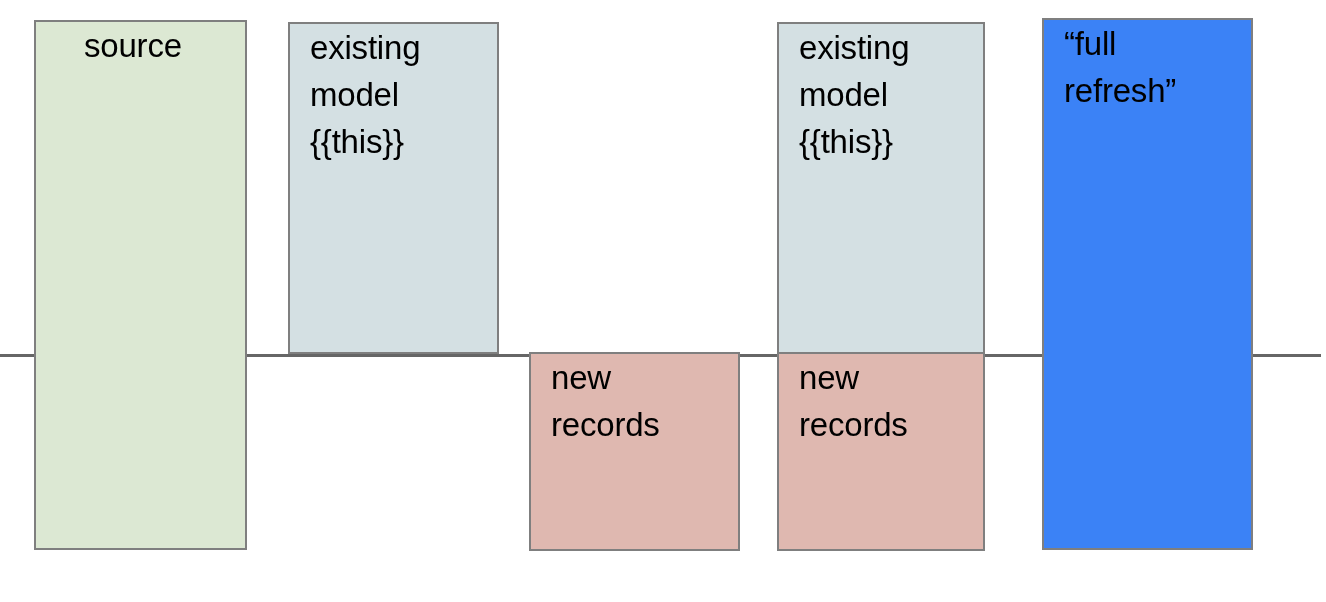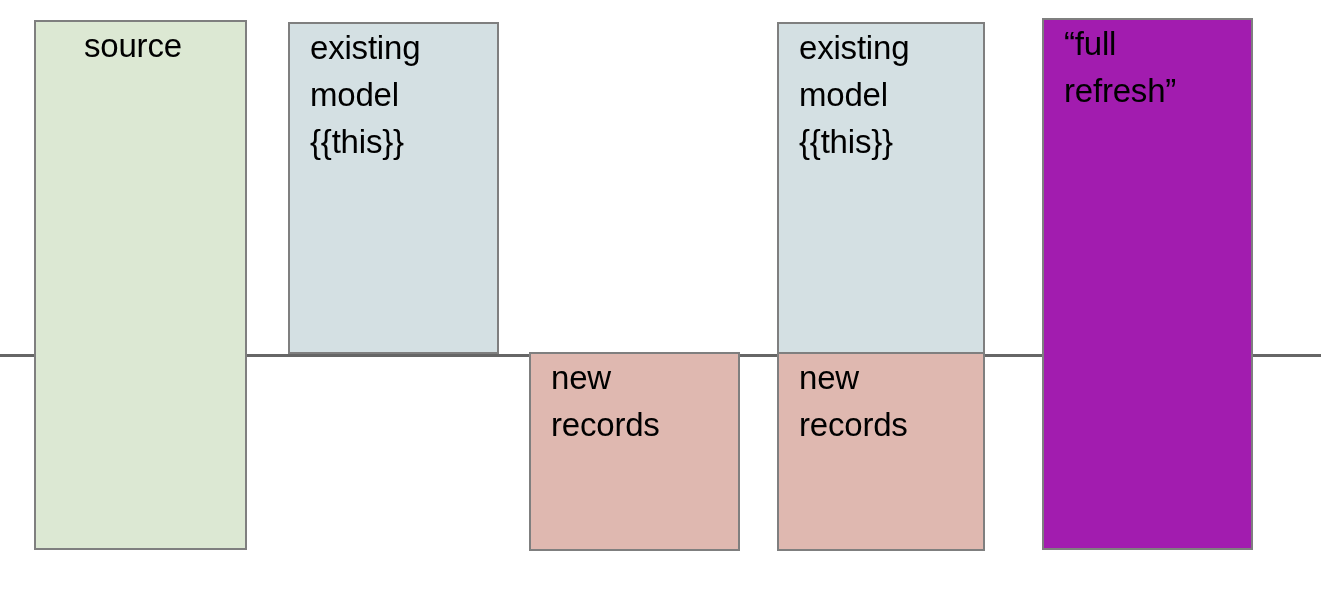--- a/index.html
+++ b/index.html
@@ -62,17 +62,17 @@
     </div>
     <div class="box anchor-center" style="left: 777px; top: 22px; width: 208px; height: 332px; background: rgb(212, 224, 227); border-color: rgb(127, 127, 127);">
       <div class="box-label" style="color: rgb(0, 0, 0);">existing
 model
 {{this}}</div>
     </div>
     <div class="box anchor-center" style="left: 777px; top: 352px; width: 208px; height: 199px; background: rgb(223, 184, 176); border-color: rgb(127, 127, 127);">
       <div class="box-label" style="color: rgb(0, 0, 0);">new
 records</div>
     </div>
-    <div class="box anchor-center" style="left: 1042px; top: 18px; width: 211px; height: 532px; background: #a21caf; border-color: rgb(127, 127, 127);">
+    <div class="box anchor-center" style="left: 1042px; top: 18px; width: 211px; height: 532px; background: #3b82f6; border-color: rgb(127, 127, 127);">
       <div class="box-label" style="color: rgb(0, 0, 0);">“full
 refresh”</div>
     </div>
   </div>
 
 </body></html>

